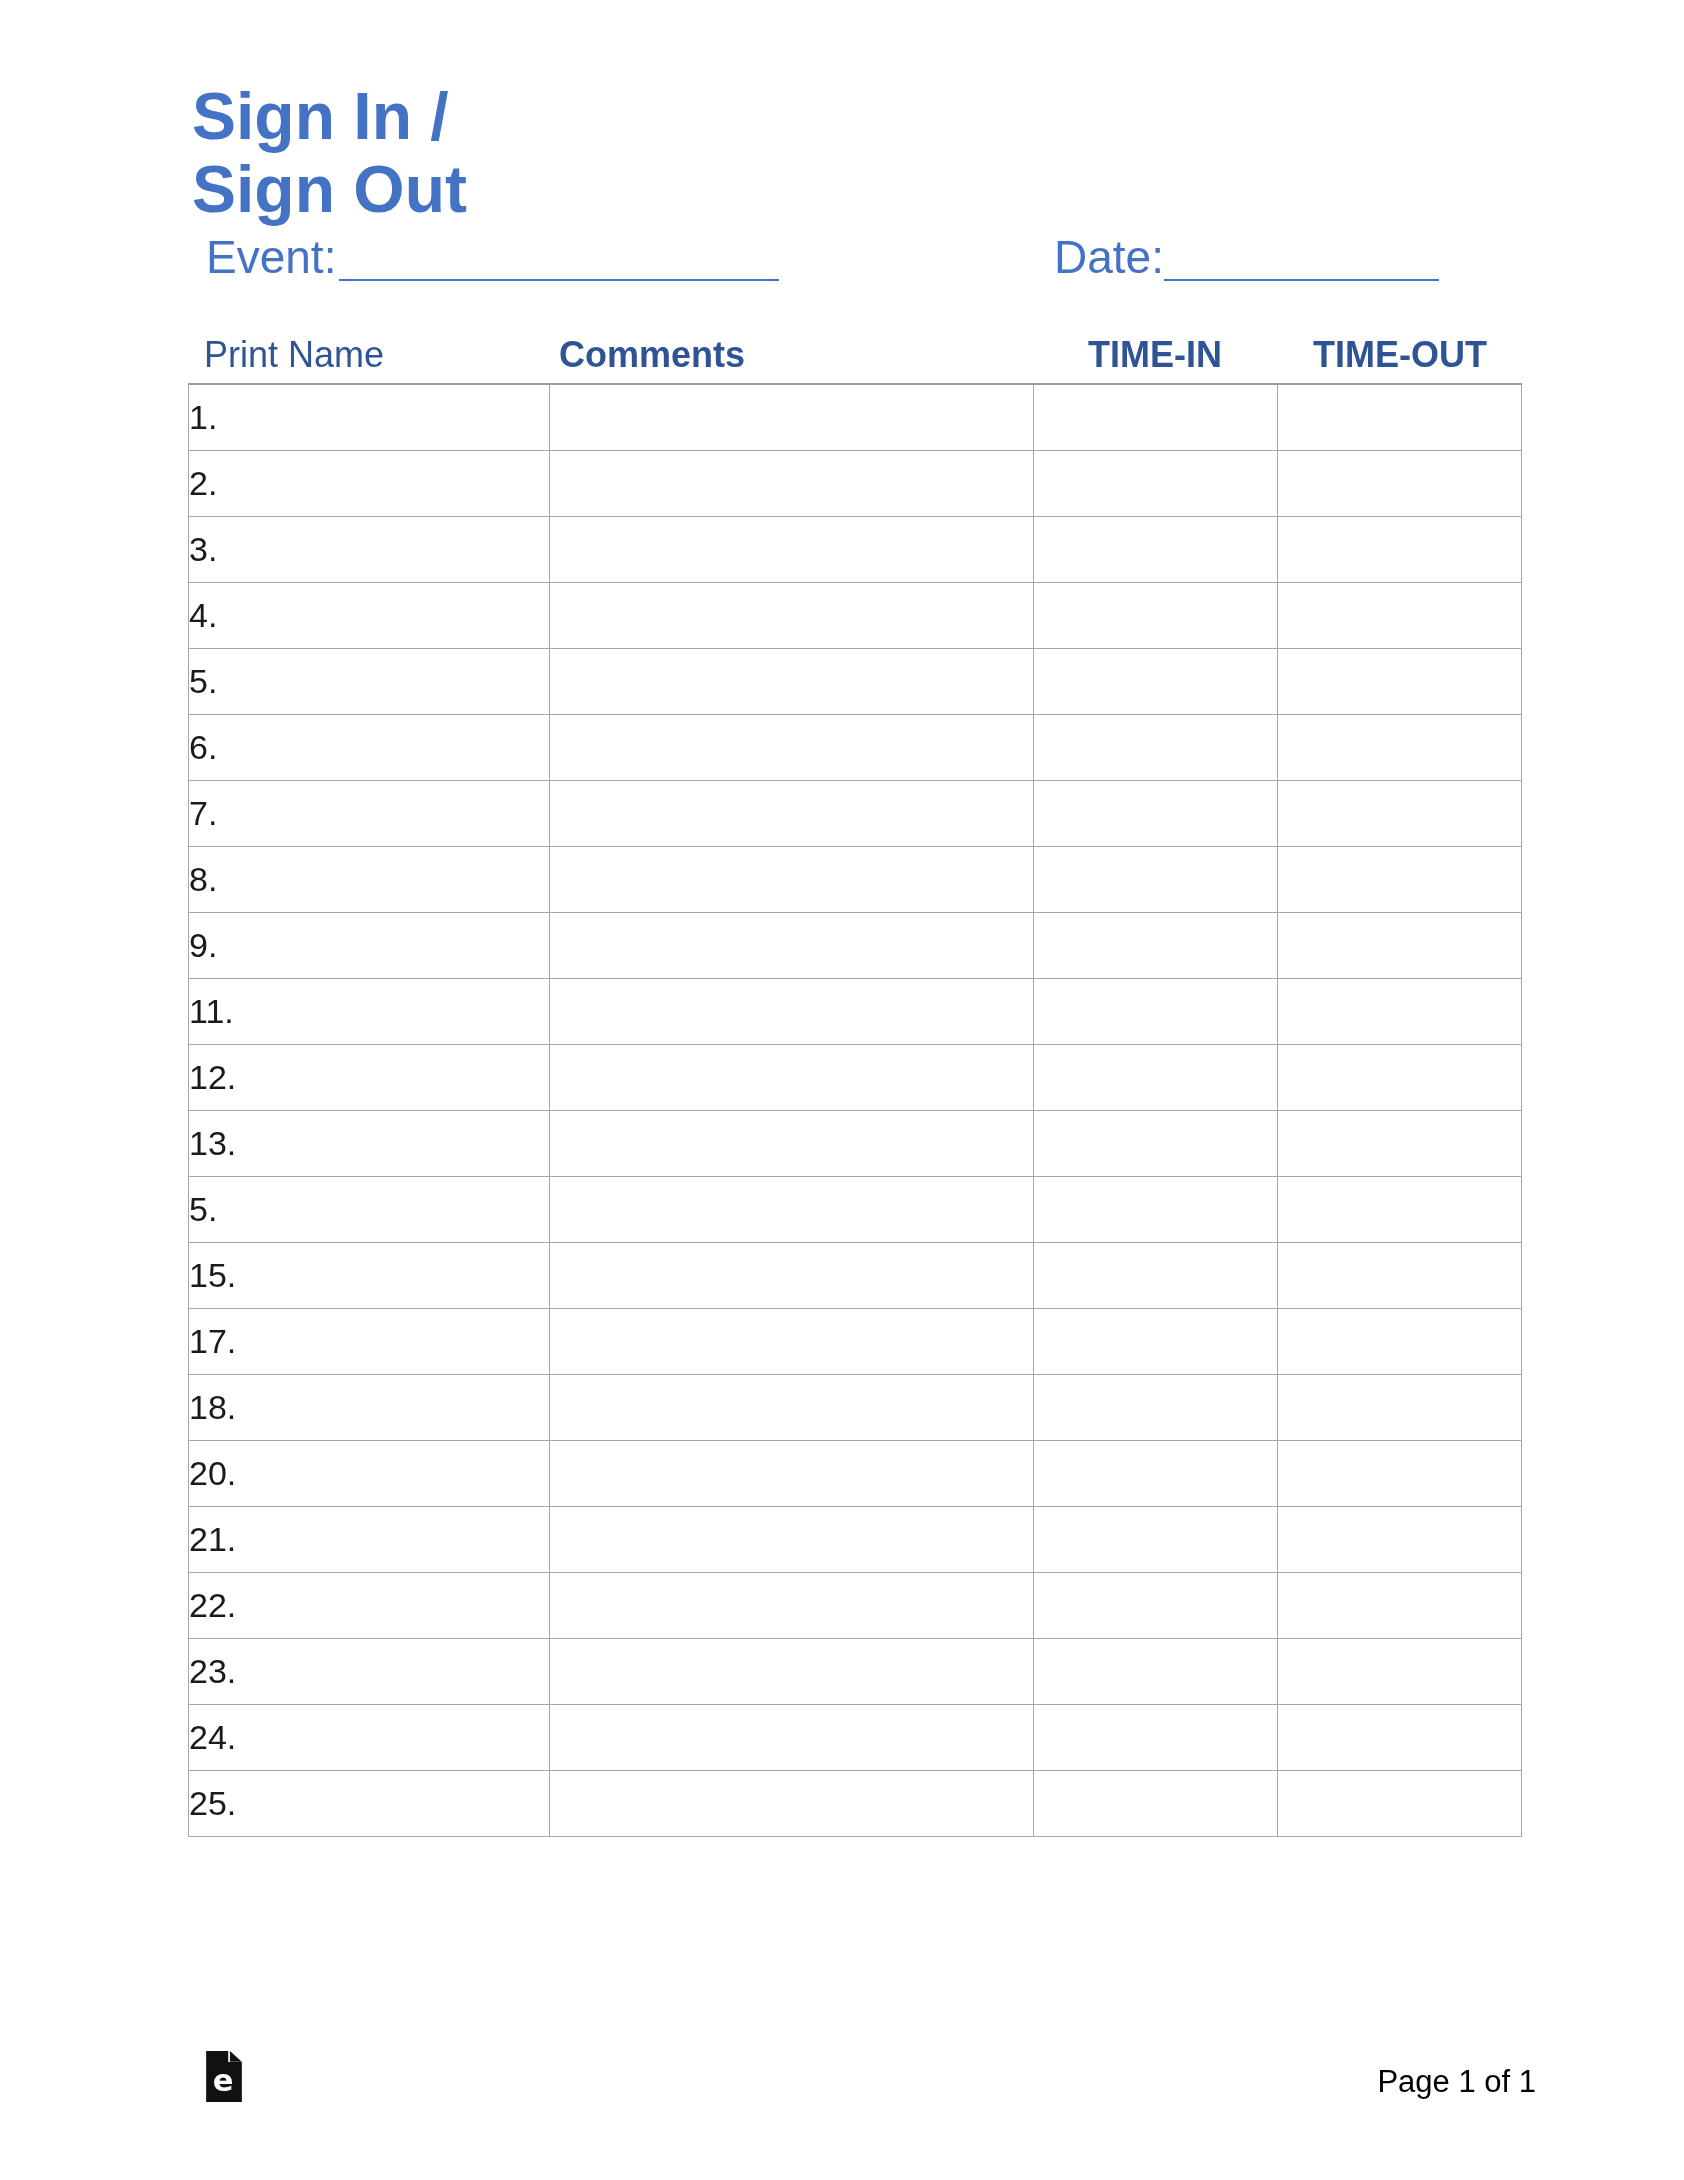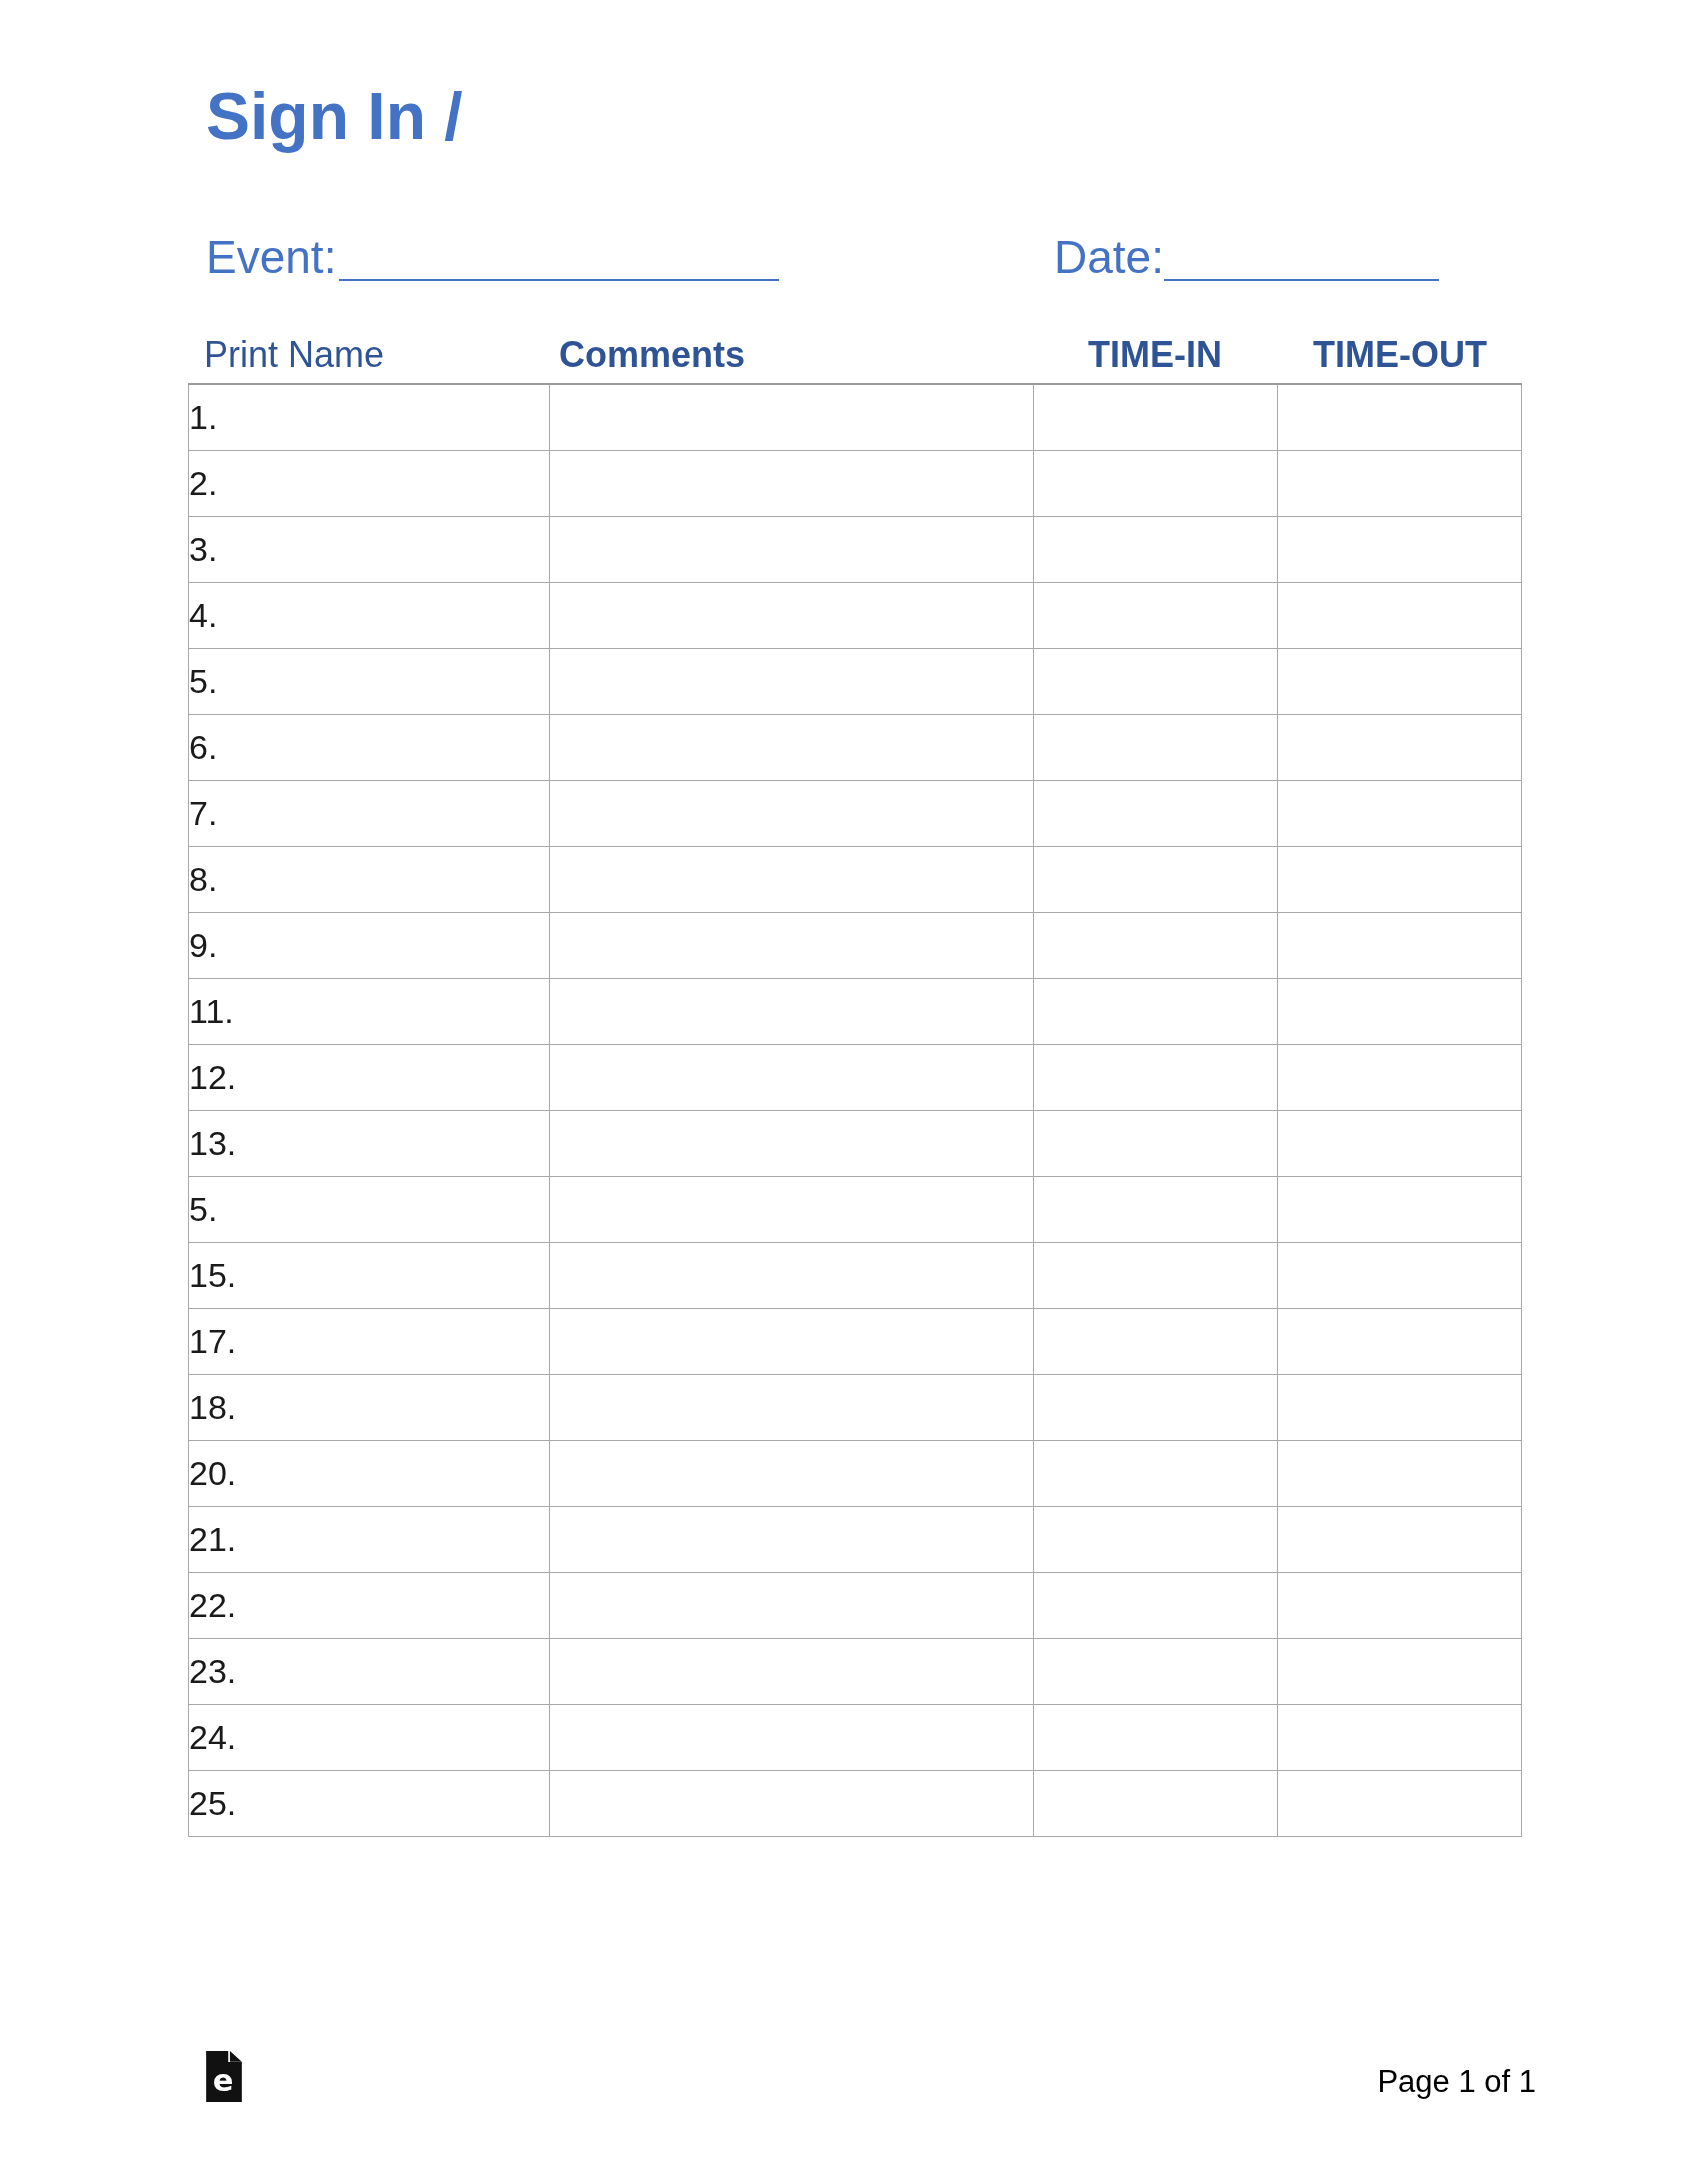--- a/index.html
+++ b/index.html
@@ -10,21 +10,21 @@
   .page {
     position: relative;
     width: 1685px;
     height: 2181px;
     background: var(--page-bg, #ffffff);
     font-family: "Liberation Sans", sans-serif;
     overflow: hidden;
   }
   .doc-title {
     position: absolute;
-    left: 206px;
+    left: 192px;
     top: 80px;
     font-size: 66px;
     line-height: 73px;
     font-weight: bold;
     color: var(--title-blue, #4472C4);
     letter-spacing: 0px;
   }
   .fill-field-label {
     position: absolute;
     top: 232px;
@@ -98,20 +98,21 @@
     color: #000000;
   }
 </style>
 </head>
 <body>
 
 <div class="page">
 
   <div class="doc-title">
     <div>Sign In /</div>
+    <div>Sign Out</div>
   </div>
 
   <span class="fill-field-label event-label">Event:</span>
   <span class="blank-line event-line"></span>
 
   <span class="fill-field-label date-label">Date:</span>
   <span class="blank-line date-line"></span>
 
   <span class="col-header light hdr-print-name">Print Name</span>
   <span class="col-header bold hdr-comments">Comments</span>

